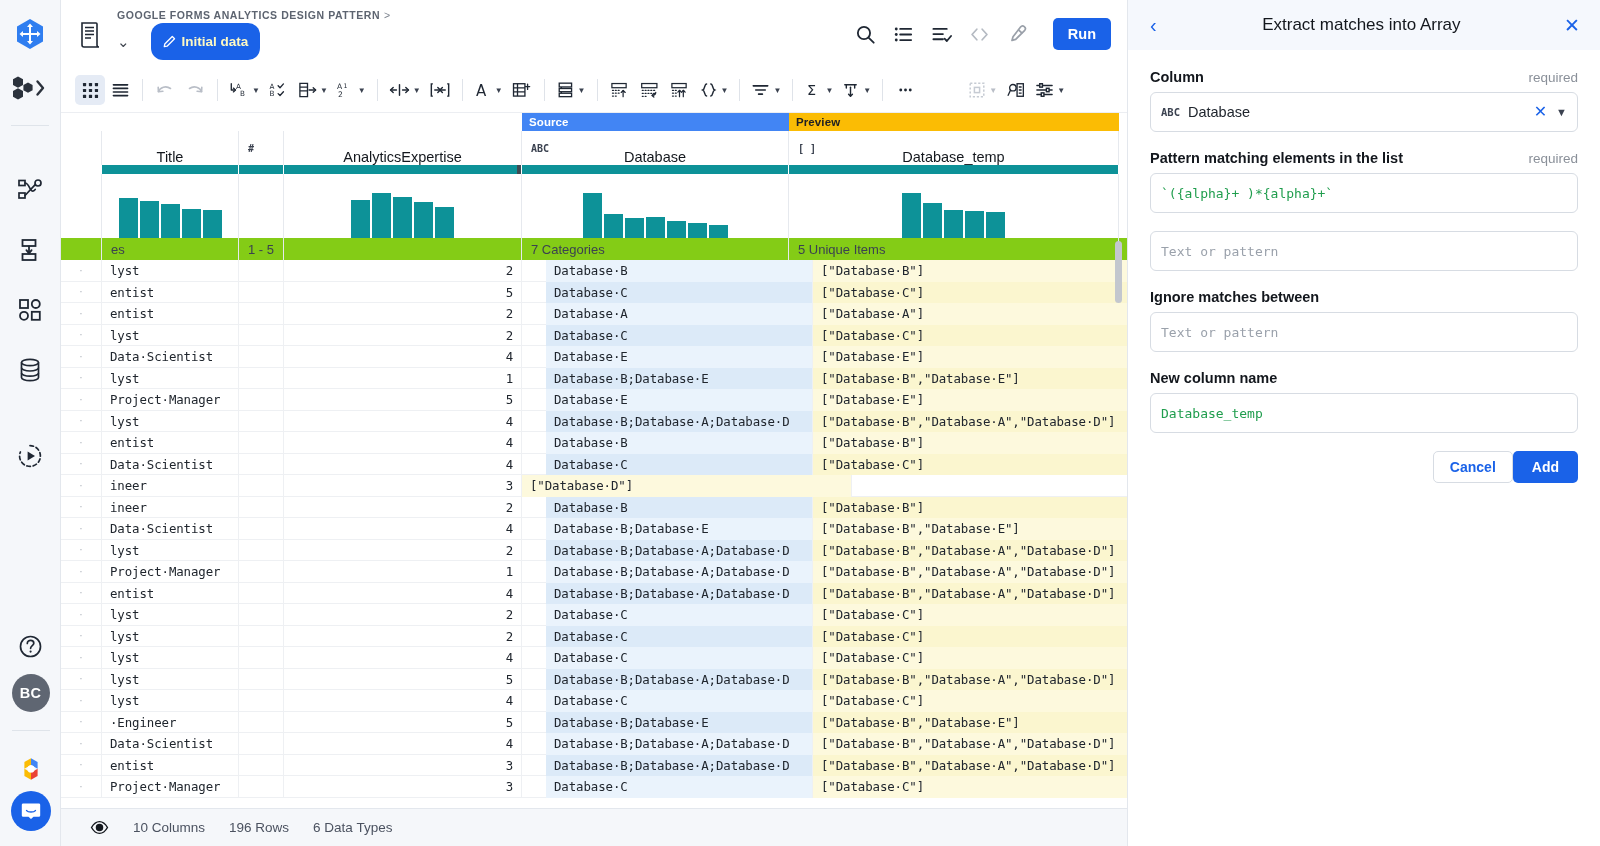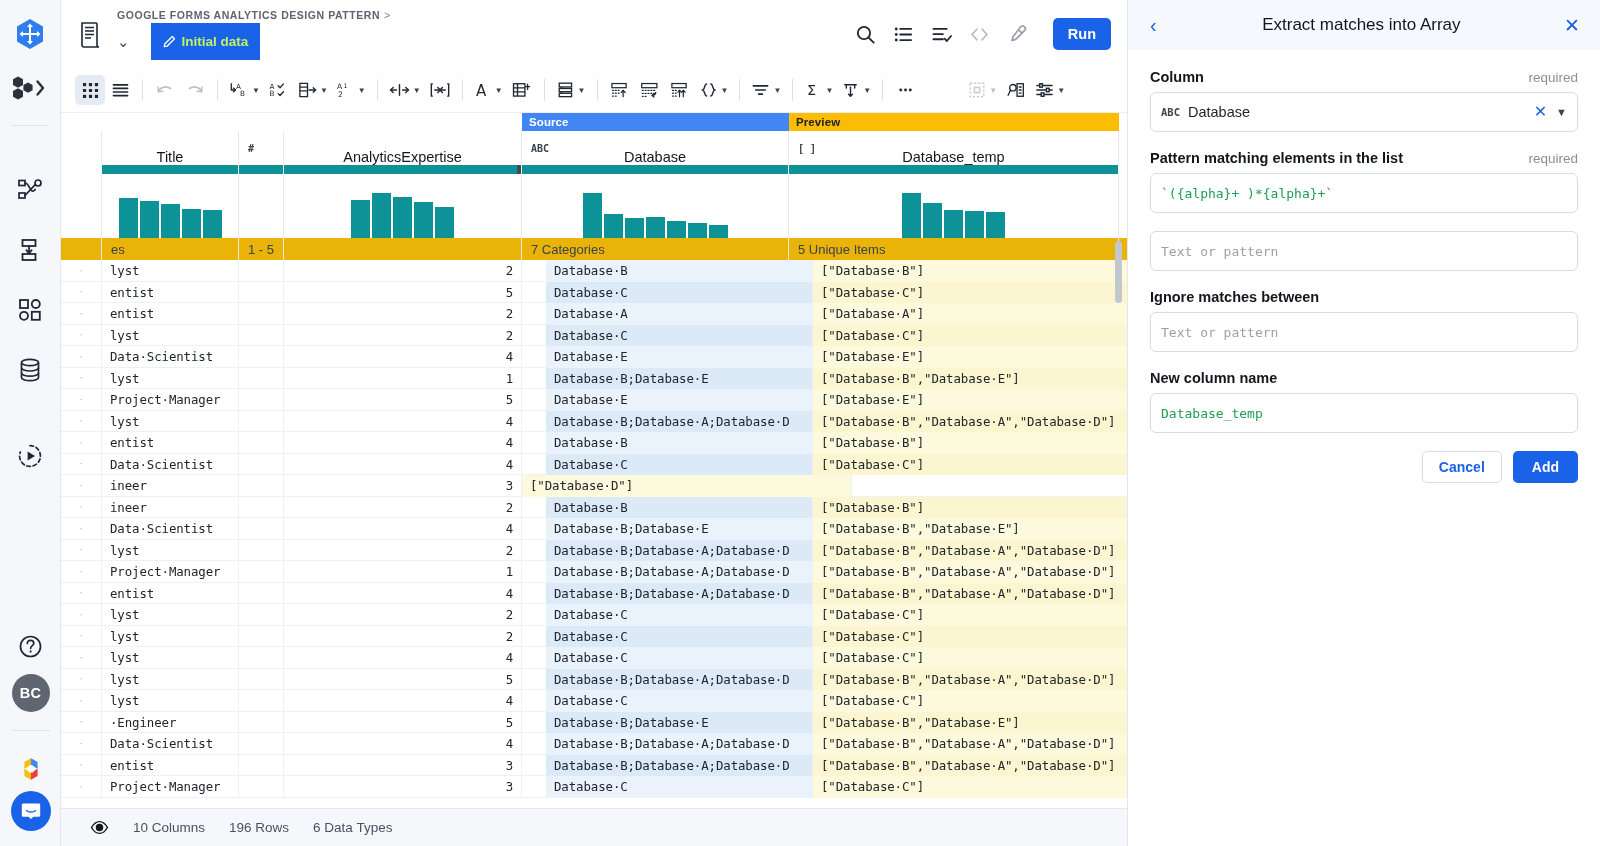--- a/index.html
+++ b/index.html
@@ -45,21 +45,21 @@
   .hdr-titles { display:flex; flex-direction:column; justify-content:center; }
   .breadcrumb {
     font-size:10.5px; letter-spacing:.55px; color:#5d6470; font-weight:600;
     text-transform:uppercase; line-height:14px; white-space:nowrap;
   }
   .bc-sep { color:#7b828d; margin-left:4px; font-weight:400;}
   .title-row { display:flex; align-items:center; gap:9px; margin-top:1px;}
   .doc-title { font-size:21px; font-weight:400; color:#13171d; letter-spacing:-.1px; line-height:26px; white-space:nowrap;}
   .caret-dn { color:#3c424c; font-size:15px; line-height:1; }
   .pill-initial {
-    background:#1a62e8; color:#bef264; border-radius:0; height:37px;
+    background:#1a62e8; color:#fef9c3; border-radius:12px; height:37px;
     display:inline-flex; align-items:center; gap:6px; padding:0 12px;
     font-size:13.5px; font-weight:700; margin-left:12px; white-space:nowrap; cursor:pointer;
   }
   .hdr-spacer { flex:1 1 auto; }
   .hdr-actions { display:flex; align-items:center; gap:16px; }
   .hdr-ico { width:22px; height:22px; display:flex; align-items:center; justify-content:center; color:#1f2733; cursor:pointer;}
   .btn-run {
     background:#1a62e8; color:#fff; border:none; border-radius:5px;
     height:32px; min-width:56px; padding:0 15px; font-size:14.5px; font-weight:700;
     font-family:"Liberation Sans",sans-serif; cursor:pointer; margin-left:8px;
@@ -115,21 +115,21 @@
   .bar-cell { height:9px; border-right:1px solid #fff; position:relative; }
   .bar-fill { position:absolute; inset:0; background:#0d9298; }
   .bar-notch { position:absolute; top:0; bottom:0; width:4px; background:#3f4a52; }
 
   
   .hist-row { display:flex; height:64px; background:#fff; }
   .hist-cell { height:64px; border-right:1px solid #e6e9ee; display:flex; align-items:flex-end; justify-content:center; gap:2px; padding-bottom:0px;}
   .hbar { width:19px; background:#0d9298; }
 
   
-  .sum-row { display:flex; height:22px; background:#eab308; }
+  .sum-row { display:flex; height:22px; background:#84cc16; }
   .sum-cell {
     height:22px; border-right:1px solid #e6e9ee; font-size:13px; color:#3b4250;
     display:flex; align-items:center; padding-left:9px; white-space:nowrap; overflow:hidden;
   }
 
   
   .drow { display:flex; height:21.5px; border-bottom:1px solid #eef0f3; }
   .dcell {
     height:21.5px; display:flex; align-items:center; border-right:1px solid #eef0f3;
     font-family:"DejaVu Sans Mono", monospace; font-size:12.4px; color:#20262e;
@@ -184,21 +184,21 @@
   }
   .chip-type {
     font-family:"DejaVu Sans Mono", monospace; font-size:10.5px; font-weight:700;
     color:#3b4250; margin-right:8px;
   }
   .fld-val { flex:1 1 auto; font-size:14.5px; color:#20262e; }
   .fld-val.mono { font-family:"DejaVu Sans Mono", monospace; font-size:13px; color:#1f9d4d; }
   .fld-val.mono.ph { color:#9aa1ab; }
   .fld-x { color:#1a62e8; font-size:16px; margin-right:9px; cursor:pointer; line-height:1;}
   .fld-cv { color:#3b4250; font-size:11px; cursor:pointer; }
-  .panel-actions { display:flex; justify-content:flex-end; gap:11px; margin-top:10px; }
+  .panel-actions { display:flex; justify-content:flex-end; margin-top:10px; }
   .btn-cancel {
     background:#fff; color:#1a62e8; border:1px solid #d7dce3; border-radius:5px;
     height:32px; padding:0 16px; font-size:14px; font-weight:700;
     font-family:"Liberation Sans",sans-serif; cursor:pointer;
   }
   .btn-add {
     background:#1a62e8; color:#fff; border:none; border-radius:5px;
     height:32px; padding:0 19px; font-size:14px; font-weight:700;
     font-family:"Liberation Sans",sans-serif; cursor:pointer;
   }

